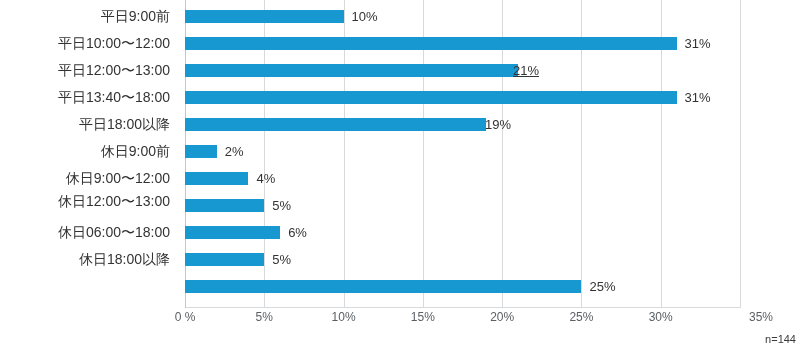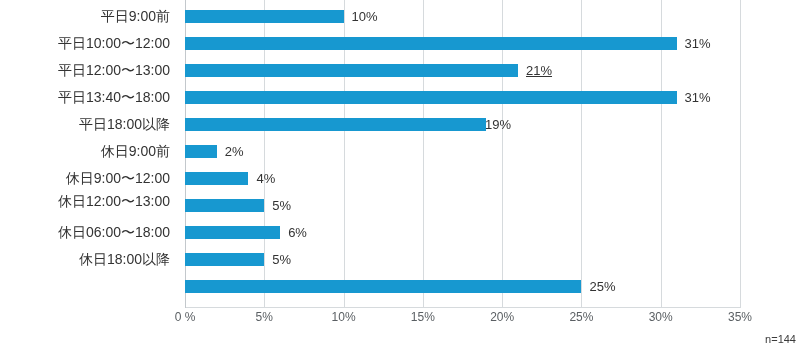--- a/index.html
+++ b/index.html
@@ -146,21 +146,21 @@
       <div class="bar-row" style="top: 3px;">
         <div class="bar" style="width: 158.571px; background: rgb(23, 152, 208);"></div>
         <span class="bar-value" style="left: 166.571px;">10%</span>
       </div>
       <div class="bar-row" style="top: 30px;">
         <div class="bar" style="width: 491.571px; background: rgb(23, 152, 208);"></div>
         <span class="bar-value" style="left: 499.571px;">31%</span>
       </div>
       <div class="bar-row" style="top: 57px;">
         <div class="bar" style="width: 333px; background: rgb(23, 152, 208);"></div>
-        <span class="bar-value" style="left: 341px; text-decoration: underline;">21%</span>
+        <span class="bar-value" style="left: 328px; text-decoration: underline;">21%</span>
       </div>
       <div class="bar-row" style="top: 84px;">
         <div class="bar" style="width: 491.571px; background: rgb(23, 152, 208);"></div>
         <span class="bar-value" style="left: 499.571px;">31%</span>
       </div>
       <div class="bar-row" style="top: 111px;">
         <div class="bar" style="width: 301.286px; background: rgb(23, 152, 208);"></div>
         <span class="bar-value" style="left: 300px;">19%</span>
       </div>
       <div class="bar-row" style="top: 138px;">
@@ -190,18 +190,18 @@
     </div>
 
   <div id="x-axis">
       <div class="tick-label" style="left: 0px;">0 %</div>
       <div class="tick-label" style="left: 79.2857px;">5%</div>
       <div class="tick-label" style="left: 158.571px;">10%</div>
       <div class="tick-label" style="left: 237.857px;">15%</div>
       <div class="tick-label" style="left: 317.143px;">20%</div>
       <div class="tick-label" style="left: 396.429px;">25%</div>
       <div class="tick-label" style="left: 475.714px;">30%</div>
-      <div class="tick-label" style="left: 555px;">35%</div>
+      <div class="tick-label" style="left: 576px;">35%</div>
     </div>
 
   <div id="sample-size">n=144</div>
 
 </div>
 
 </body></html>

